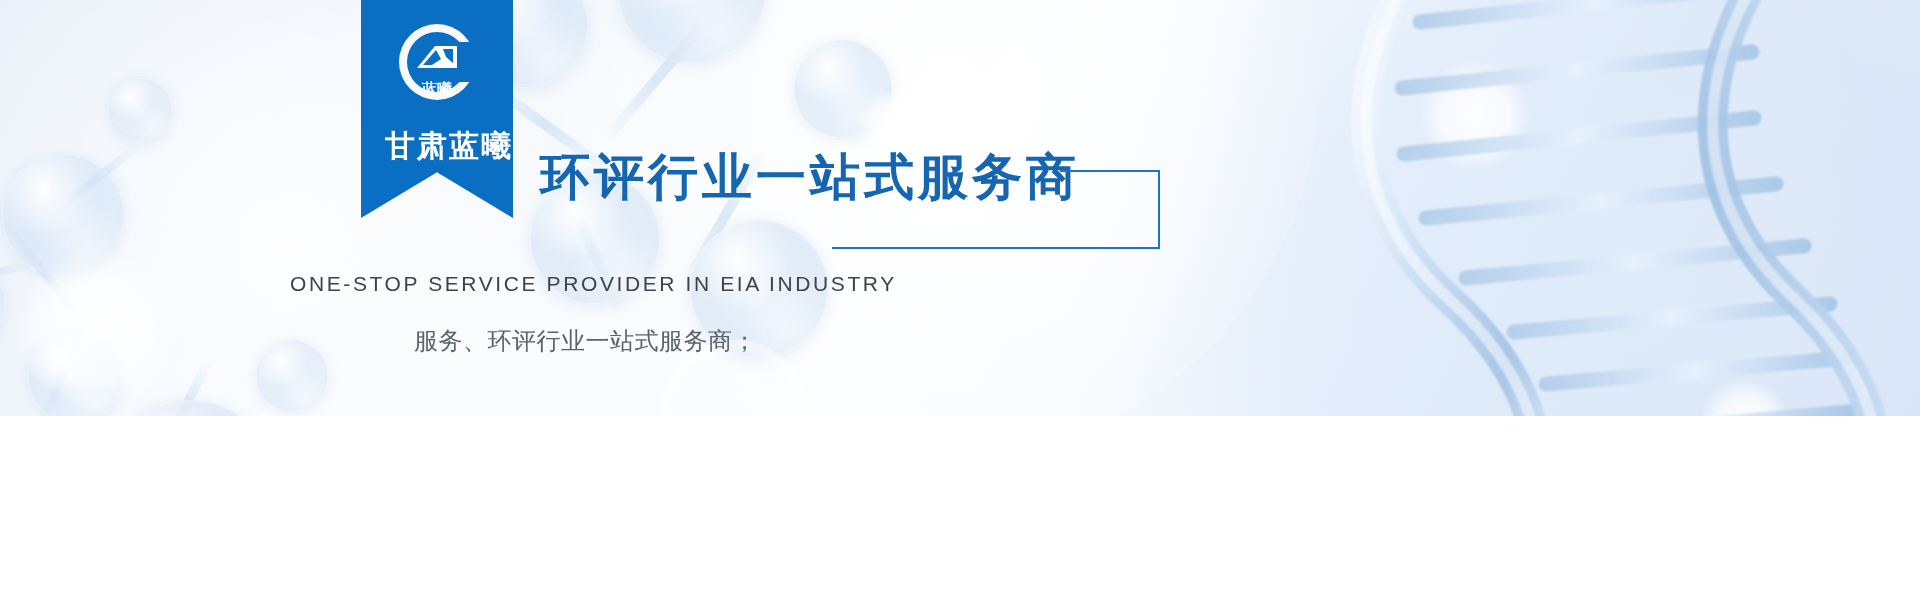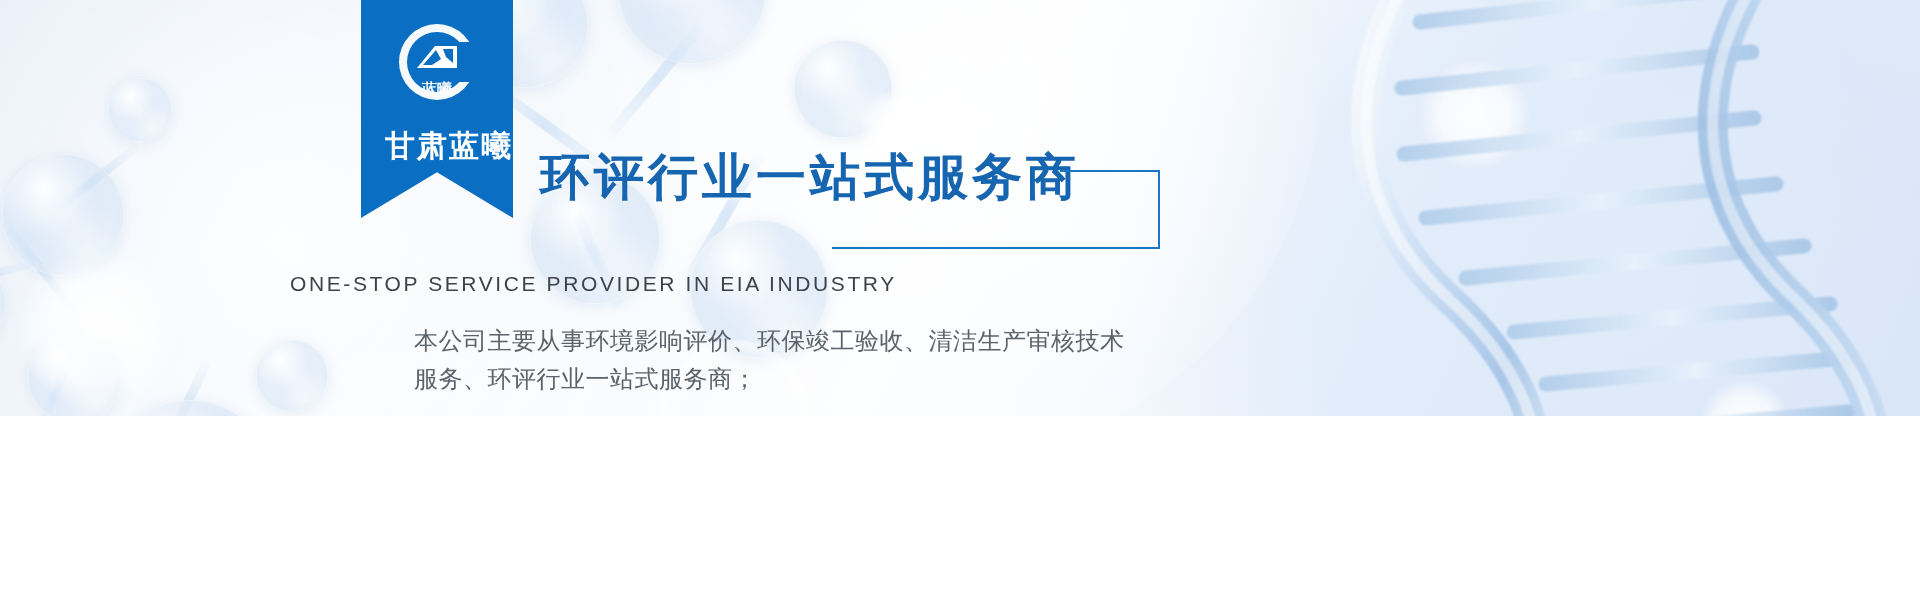--- a/index.html
+++ b/index.html
@@ -193,17 +193,16 @@
 
   <div class="headline">环评行业一站式服务商</div>
 
   <div class="line-h"></div>
   <div class="line-v"></div>
   <div class="line-h2"></div>
 
   <div class="subtitle">ONE-STOP SERVICE PROVIDER IN EIA INDUSTRY</div>
 
   <div class="body-text">
-    <div>本公司主要从事环境影响评价、环保竣工验收、清洁生产审核技术</div>
     <div>服务、环评行业一站式服务商；</div>
   </div>
 
 </div>
 
 </body></html>

